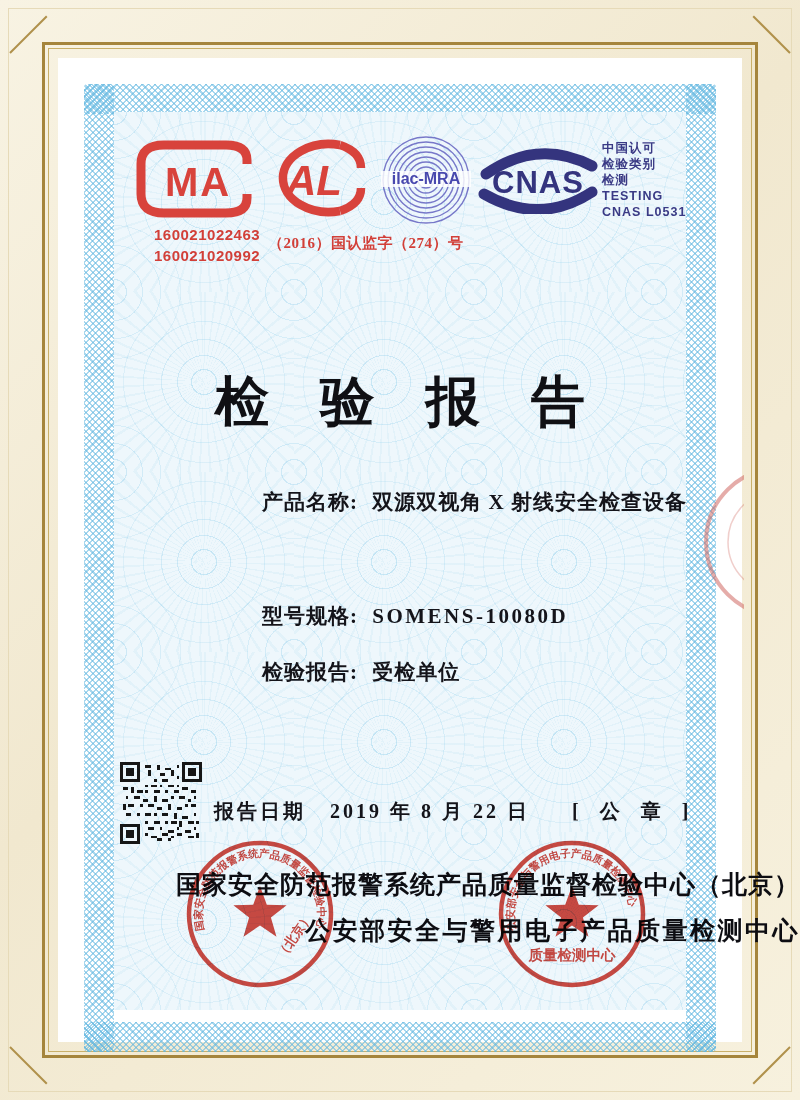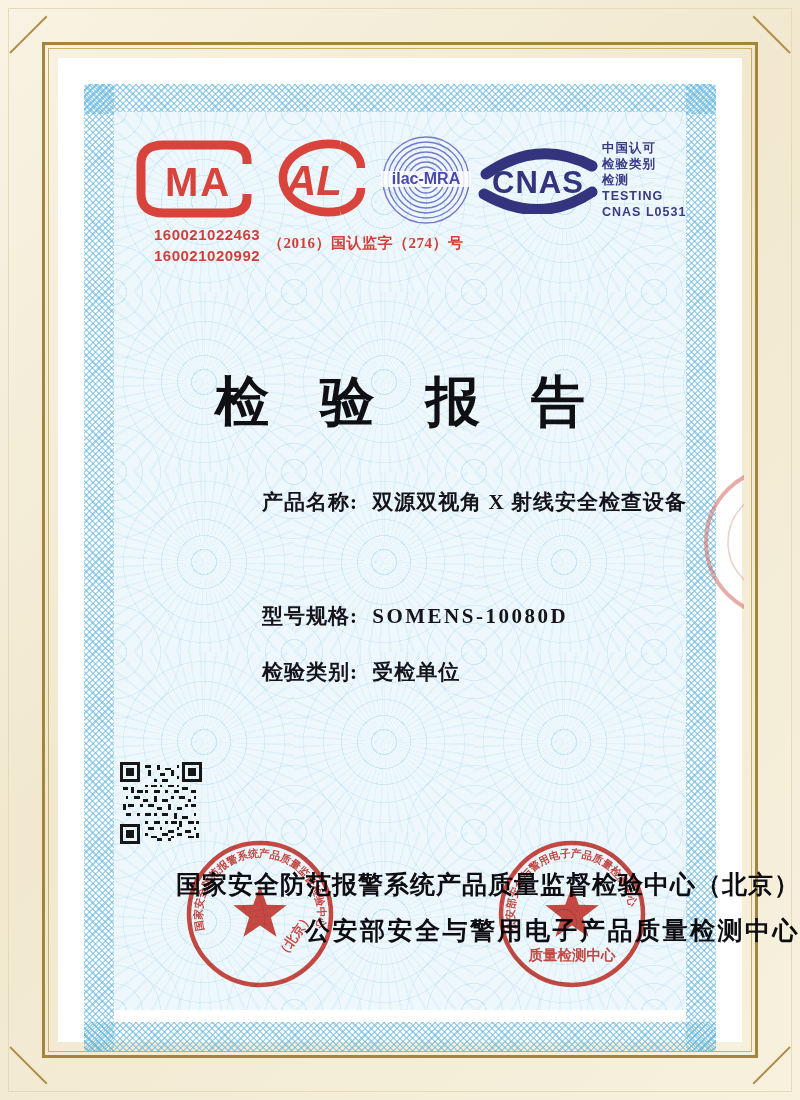--- a/index.html
+++ b/index.html
@@ -138,29 +138,34 @@
 
   <div class="abs field f0">
     <span class="lab">产品名称:</span>
     <span>双源双视角 X 射线安全检查设备</span>
   </div>
   <div class="abs field f1">
     <span class="lab">型号规格:</span>
     <span style="letter-spacing:2.5px">SOMENS-10080D</span>
   </div>
   <div class="abs field f3">
-    <span class="lab">检验类别:</span>
+    <span class="lab">检验报告:</span>
     <span>受检单位</span>
   </div>
 
   <svg class="abs qr" viewBox="0 0 29 29" shape-rendering="crispEdges">
     <path fill="#161616" fill-rule="evenodd" d="M0 0h7v7H0zM1 1h5v5H1zM2 2h3v3H2z M22 0h7v7h-7zM23 1h5v5h-5zM24 2h3v3h-3z M0 22h7v7H0zM1 23h5v5H1zM2 24h3v3H2z"></path>
     <path fill="#161616" d="M9 1h2v1H9zM13 1h1v2h-1zM16 2h2v1h-2zM20 1h1v1h-1zM10 3h1v2h-1zM14 4h2v1h-2zM18 3h1v2h-1zM20 5h1v1h-1zM12 6h1v1h-1zM15 6h2v1h-2zM9 8h1v1H9zM11 8h2v1h-2zM14 8h1v1h-1zM17 8h2v1h-2zM20 8h1v1h-1zM1 9h2v1H1zM4 9h1v2H4zM6 10h2v1H6zM9 10h1v1H9zM12 10h2v1h-2zM16 10h1v1h-1zM19 10h2v1h-2zM22 9h2v1h-2zM25 10h2v1h-2zM2 12h1v1H2zM5 12h2v1H5zM8 13h2v1H8zM12 12h1v2h-1zM15 13h2v1h-2zM18 12h1v1h-1zM21 12h2v1h-2zM24 13h1v1h-1zM26 12h1v1h-1zM1 15h1v2H1zM3 15h2v1H3zM7 15h1v1H7zM10 15h2v1h-2zM13 16h2v1h-2zM17 15h1v2h-1zM20 16h2v1h-2zM23 15h1v1h-1zM25 15h2v1h-2zM2 18h2v1H2zM6 18h1v1H6zM9 18h2v1H9zM12 18h1v1h-1zM15 18h2v1h-2zM19 18h1v2h-1zM22 19h2v1h-2zM26 18h1v1h-1zM9 21h1v1H9zM12 21h2v1h-2zM16 21h1v1h-1zM18 21h2v1h-2zM21 21h1v2h-1zM24 21h2v1h-2zM27 21h1v1h-1zM10 23h2v1h-2zM14 23h1v1h-1zM17 24h2v1h-2zM20 23h1v1h-1zM23 24h2v1h-2zM26 23h1v1h-1zM9 25h1v1H9zM11 26h2v1h-2zM15 25h2v1h-2zM18 26h1v1h-1zM20 25h2v1h-2zM24 26h2v1h-2zM27 25h1v2h-1zM13 27h2v1h-2zM17 27h1v1h-1z"></path>
   </svg>
 
+  <div class="abs dateline">
+    <span>报告日期</span>
+    <span class="val">2019 年 8 月 22 日</span>
+    <span class="mark">[ 公 章 ]</span>
+  </div>
 
   <div class="abs issuer issuer1">国家安全防范报警系统产品质量监督检验中心（北京）</div>
   <div class="abs issuer issuer2">公安部安全与警用电子产品质量检测中心</div>
 
   <svg class="abs seal seal-left" width="156" height="160" viewBox="0 0 156 160">
     <defs>
         <path id="arcL" d="M 22 96 A 58 58 0 1 1 134 96" fill="none"></path>
       </defs>
     <circle cx="78" cy="80" r="71" fill="none" stroke="#cf3b33" stroke-width="4.5"></circle>
     <polygon transform="translate(78,80)" fill="#cf3b33" points="0,-28 6.8,-9.3 26.6,-8.7 10.9,3.6 16.5,22.7 0,11.5 -16.5,22.7 -10.9,3.6 -26.6,-8.7 -6.8,-9.3"></polygon>

